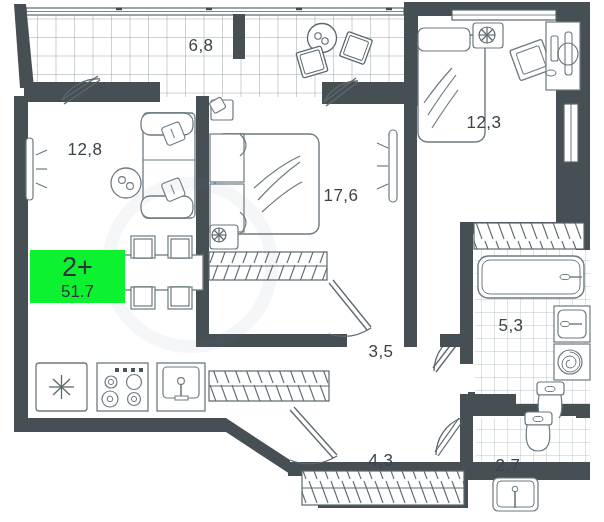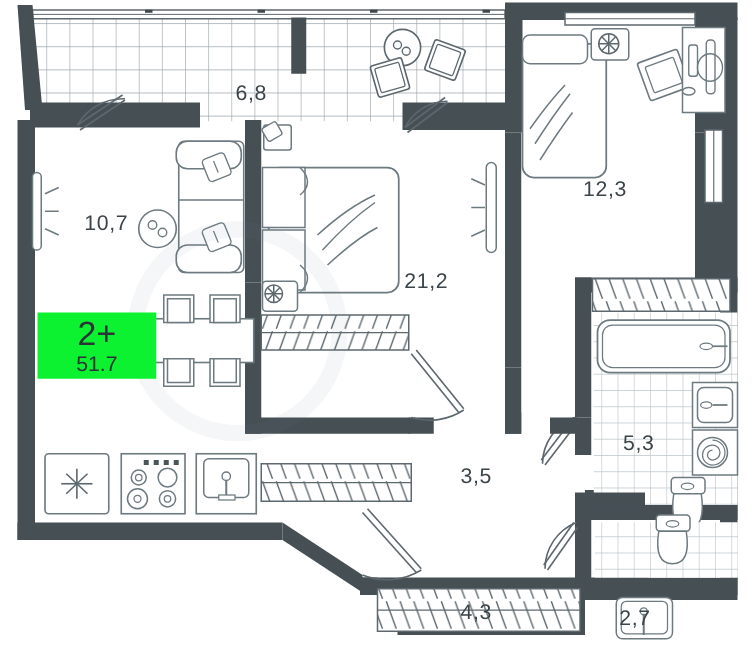--- a/index.html
+++ b/index.html
@@ -11,21 +11,20 @@
     background:#0cf230;
     display:flex;flex-direction:column;align-items:center;justify-content:center;
     line-height:1;
   }
   .badge .b1{font-size:27px;color:#2b3338;letter-spacing:0px;}
   .badge .b2{font-size:17px;color:#2b3338;margin-top:2px;}
   .rlabel{
     position:absolute;color:#3b4448;font-size:17px;
     white-space:nowrap;transform:translate(-50%,-50%);
     letter-spacing:0.5px;
-    margin-top:29px;
   }
   .wm{
     position:absolute;color:rgba(120,130,140,0.10);
     font-size:96px;font-weight:bold;letter-spacing:6px;
     transform:translate(-50%,-50%);user-select:none;
   }
   .wmring{
     position:absolute;border-radius:50%;
     border:13px solid rgba(120,130,140,0.07);
     transform:translate(-50%,-50%);
@@ -411,22 +410,22 @@
       </g>
 
       <rect x="404" y="330" width="13" height="17" fill="#454f54"></rect>
       <rect x="440" y="334" width="22" height="13" fill="#454f54"></rect>
     </g>
   </svg>
 
   <div class="wmring" style="left:190px;top:265px;width:150px;height:150px;"></div>
 
   <div class="rlabel" style="left:201px;top:46px;">6,8</div>
-  <div class="rlabel" style="left:85px;top:150px;">10,7</div>
-  <div class="rlabel" style="left:341px;top:196px;">21,2</div>
+  <div class="rlabel" style="left:85px;top:150px;">12,8</div>
+  <div class="rlabel" style="left:341px;top:196px;">17,6</div>
   <div class="rlabel" style="left:484px;top:123px;">12,3</div>
   <div class="rlabel" style="left:511px;top:326px;">5,3</div>
   <div class="rlabel" style="left:508px;top:466px;">2,7</div>
   <div class="rlabel" style="left:381px;top:352px;">3,5</div>
   <div class="rlabel" style="left:381px;top:461px;">4,3</div>
 
   <div class="badge" style="left:30px;top:250px;width:95px;height:53px;">
     <span class="b1">2+</span>
     <span class="b2">51.7</span>
   </div>

